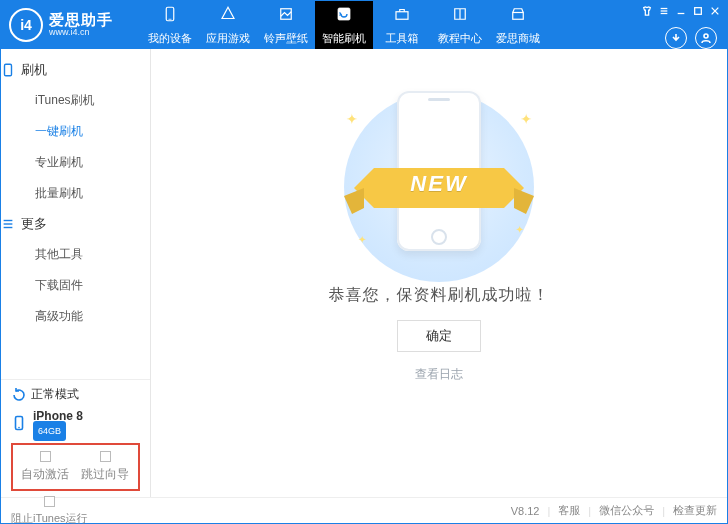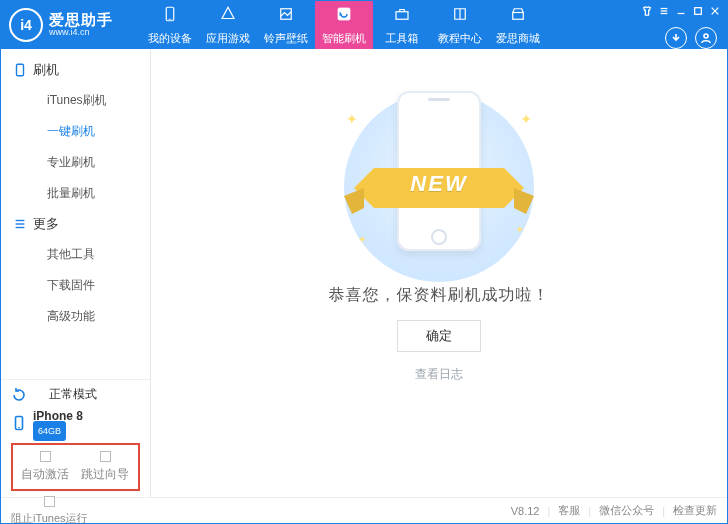--- a/index.html
+++ b/index.html
@@ -8,42 +8,42 @@
 
   
   .titlebar { height: 48px; background: #1a80e6; display: flex; align-items: stretch; color: #fff; }
   .brand { display: flex; align-items: center; padding: 0 10px 0 8px; min-width: 140px; }
   .brand-logo { width: 34px; height: 34px; border: 2px solid #fff; border-radius: 50%; display: flex; align-items: center; justify-content: center; font-weight: bold; font-size: 14px; margin-right: 6px; }
   .brand-text { display: flex; flex-direction: column; line-height: 1.1; }
   .brand-title { font-size: 15px; font-weight: bold; letter-spacing: 1px; }
   .brand-sub { font-size: 9px; opacity: 0.9; }
   .nav { display: flex; flex: 1; }
   .nav-item { width: 58px; display: flex; flex-direction: column; align-items: center; justify-content: center; font-size: 11px; cursor: pointer; gap: 8px; }
-  .nav-item.active { background: #ec4899; }
+  .nav-item.active { background: #000000; }
   .nav-icon { width: 18px; height: 18px; display: flex; align-items: center; justify-content: center; }
   .nav-icon svg { width: 18px; height: 18px; fill: #fff; stroke: #fff; }
   .tb-right { display: flex; align-items: flex-start; gap: 5px; padding: 4px 6px 0 0; }
   .tb-mini { width: 12px; height: 12px; display:flex; align-items:center; justify-content:center; cursor:pointer; }
   .tb-mini svg { width: 10px; height: 10px; stroke:#fff; fill:none; stroke-width:1.5; }
   .tb-circles { position:absolute; right:10px; top:26px; display:flex; gap:8px; }
   .tb-circle { width:22px; height:22px; border:1.5px solid #fff; border-radius:50%; display:flex; align-items:center; justify-content:center; cursor:pointer; }
   .tb-circle svg { width:12px; height:12px; stroke:#fff; fill:none; stroke-width:1.6; }
 
   
   .body { flex:1; display:flex; min-height:0; }
   .sidebar { width:150px; border-right:1px solid #e6e6e6; display:flex; flex-direction:column; }
   .side-scroll { flex:1; overflow:auto; padding-top:6px; }
-  .section-head { display:flex; align-items:center; gap:6px; padding:6px 12px; color:#333; font-size:13px; }
+  .section-head { display:flex; align-items:center; gap:6px; padding:6px 0; color:#333; font-size:13px; }
   .section-head .hicon { width:14px; height:14px; display:flex; align-items:center; justify-content:center; color:#1a80e6; }
   .section-head .hicon svg { width:14px; height:14px; stroke:#1a80e6; fill:none; stroke-width:1.6; }
-  .menu { list-style:none;margin-left:12px; }
+  .menu { list-style:none; }
   .menu li { padding:7px 10px 7px 34px; font-size:12px; color:#555; cursor:pointer; }
   .menu li.active { color:#1a80e6; }
   .side-bottom { border-top:1px solid #eee; padding:6px 10px; display:flex; flex-direction:column; gap:6px; }
-  .mode-row { display:flex; align-items:center; gap:22px; }
+  .mode-row { display:flex; align-items:center; gap:4px; }
   .mode-icon { width:16px; height:16px; }
   .mode-icon svg { width:16px; height:16px; }
   .device-row { display:flex; align-items:center; gap:6px; }
   .badge { background:#1a80e6; color:#fff; font-size:9px; padding:5px 5px; border-radius:3px; }
   .checks { border:2px solid #e04a3a; padding:6px 8px; display:flex; gap:12px; }
   .chk { display:flex; align-items:center; gap:4px; color:#888; cursor:pointer;flex-direction:column; }
   .chk-box { width:11px; height:11px; border:1px solid #bbb; background:#fff; }
 
   
   .main { flex:1; display:flex; flex-direction:column; align-items:center; padding:14px 10px 0 10px; }

